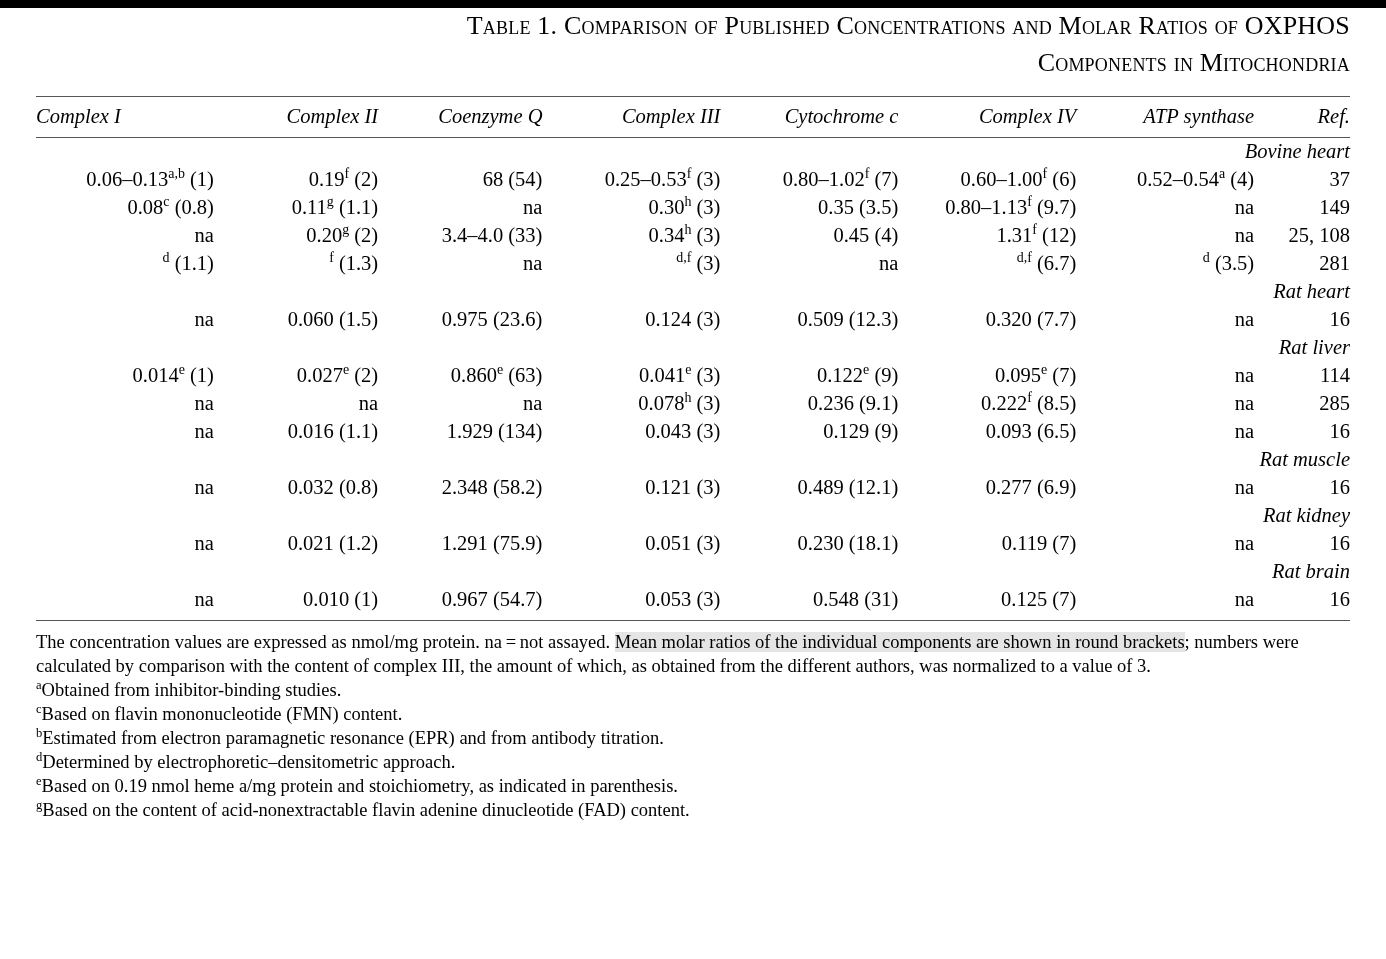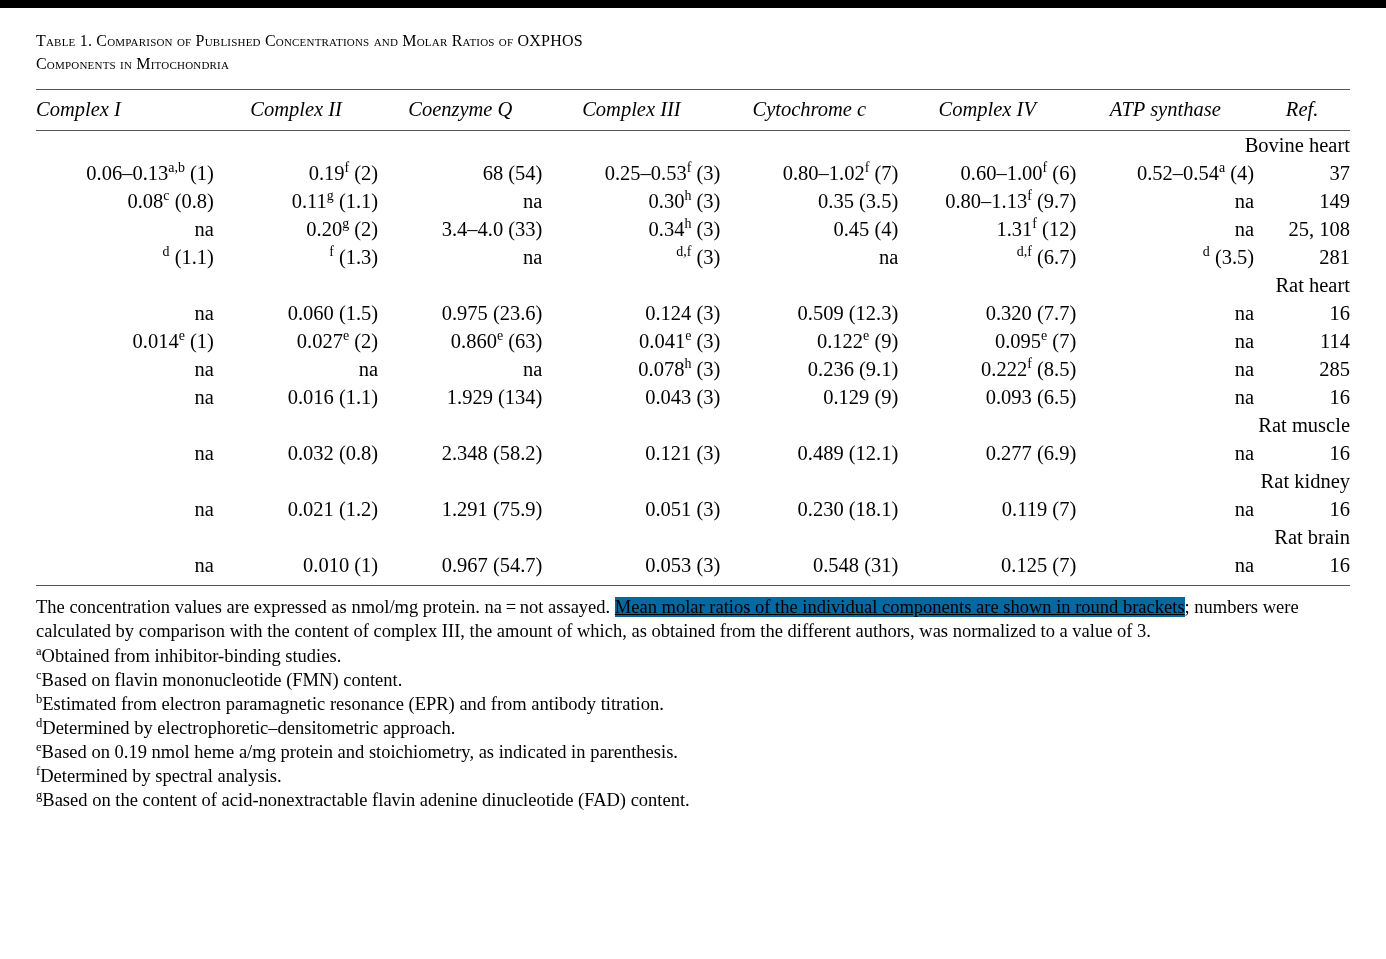--- a/index.html
+++ b/index.html
@@ -17,58 +17,58 @@
     color: #000000;
     box-sizing: border-box;
     padding: 0 36px;
     overflow: hidden;
   }
   .topbar, .bottombar {
     background: #000000;
     width: 100%;
   }
   .title-block {
-    text-align: left;
-    padding-top: 22px;
-    font-size: 16px;
+    text-align: right;
+    font-size: 26px;
     line-height: 1.42;
     letter-spacing: 0.2px;
   }
   .smallcaps {
     font-variant: small-caps;
   }
   table.main {
     width: 100%;
     border-collapse: collapse;
     margin-top: 14px;
     font-size: 20.5px;
   }
   table.main th {
     font-style: italic;
     font-weight: normal;
-    text-align: center;
+    text-align: right;
     padding: 8px 0 9px 0;
     white-space: nowrap;
   }
   table.main td {
     text-align: right;
     padding: 2.5px 0;
     white-space: nowrap;
   }
   .rule-top {
     border-top: 1.6px solid #555;
   }
   .rule-under-head {
     border-bottom: 1.2px solid #555;
   }
   .rule-bottom {
     border-bottom: 1.6px solid #555;
   }
   .grouprow td {
     text-align: center;
+    font-style: italic;
     padding-top: 11px;
     padding-bottom: 3px;
   }
   sup {
     font-size: 0.68em;
     vertical-align: super;
     line-height: 0;
   }
   .footnotes {
     font-size: 18.5px;
@@ -79,22 +79,21 @@
     margin: 0;
     text-indent: 0;
   }
   .fn-first {
     text-indent: 22px;
   }
   .fn-item {
     text-indent: 14px;
   }
   .hl {
-    background: #0369a1;
-    text-decoration: underline;
+    background: #e5e5e5;
   }
 </style>
 </head>
 <body>
 
 <div class="topbar" style="height:8px;"></div>
 
 <div class="page">
 
   <div class="title-block">
@@ -166,20 +165,23 @@
         <tr>
           <td>na</td>
           <td>0.060 (1.5)</td>
           <td>0.975 (23.6)</td>
           <td>0.124 (3)</td>
           <td>0.509 (12.3)</td>
           <td>0.320 (7.7)</td>
           <td>na</td>
           <td>16</td>
         </tr>
+        <tr class="grouprow">
+          <td colspan="8">Rat liver</td>
+        </tr>
         <tr>
           <td>0.014<sup>e</sup> (1)</td>
           <td>0.027<sup>e</sup> (2)</td>
           <td>0.860<sup>e</sup> (63)</td>
           <td>0.041<sup>e</sup> (3)</td>
           <td>0.122<sup>e</sup> (9)</td>
           <td>0.095<sup>e</sup> (7)</td>
           <td>na</td>
           <td>114</td>
         </tr>
@@ -251,18 +253,17 @@
   </table>
 
   <div class="footnotes">
     <p class="fn-first"><span>The concentration values are expressed as nmol/mg protein. na = not assayed. </span><span class="hl">Mean molar ratios of the individual components are shown in round brackets</span><span>; numbers were calculated by comparison with the content of complex III, the amount of which, as obtained from the different authors, was normalized to a value of 3.</span></p>
     <div id="fn-items">
         <p class="fn-item"><sup>a</sup>Obtained from inhibitor-binding studies.</p>
         <p class="fn-item"><sup>c</sup>Based on flavin mononucleotide (FMN) content.</p>
         <p class="fn-item"><sup>b</sup>Estimated from electron paramagnetic resonance (EPR) and from antibody titration.</p>
         <p class="fn-item"><sup>d</sup>Determined by electrophoretic–densitometric approach.</p>
         <p class="fn-item"><sup>e</sup>Based on 0.19 nmol heme a/mg protein and stoichiometry, as indicated in parenthesis.</p>
-        <p class="fn-item"><sup>f</sup>Determined by spectral analysis.</p>
         <p class="fn-item"><sup>g</sup>Based on the content of acid-nonextractable flavin adenine dinucleotide (FAD) content.</p>
       </div>
   </div>
 
 </div>
 
 </body></html>

